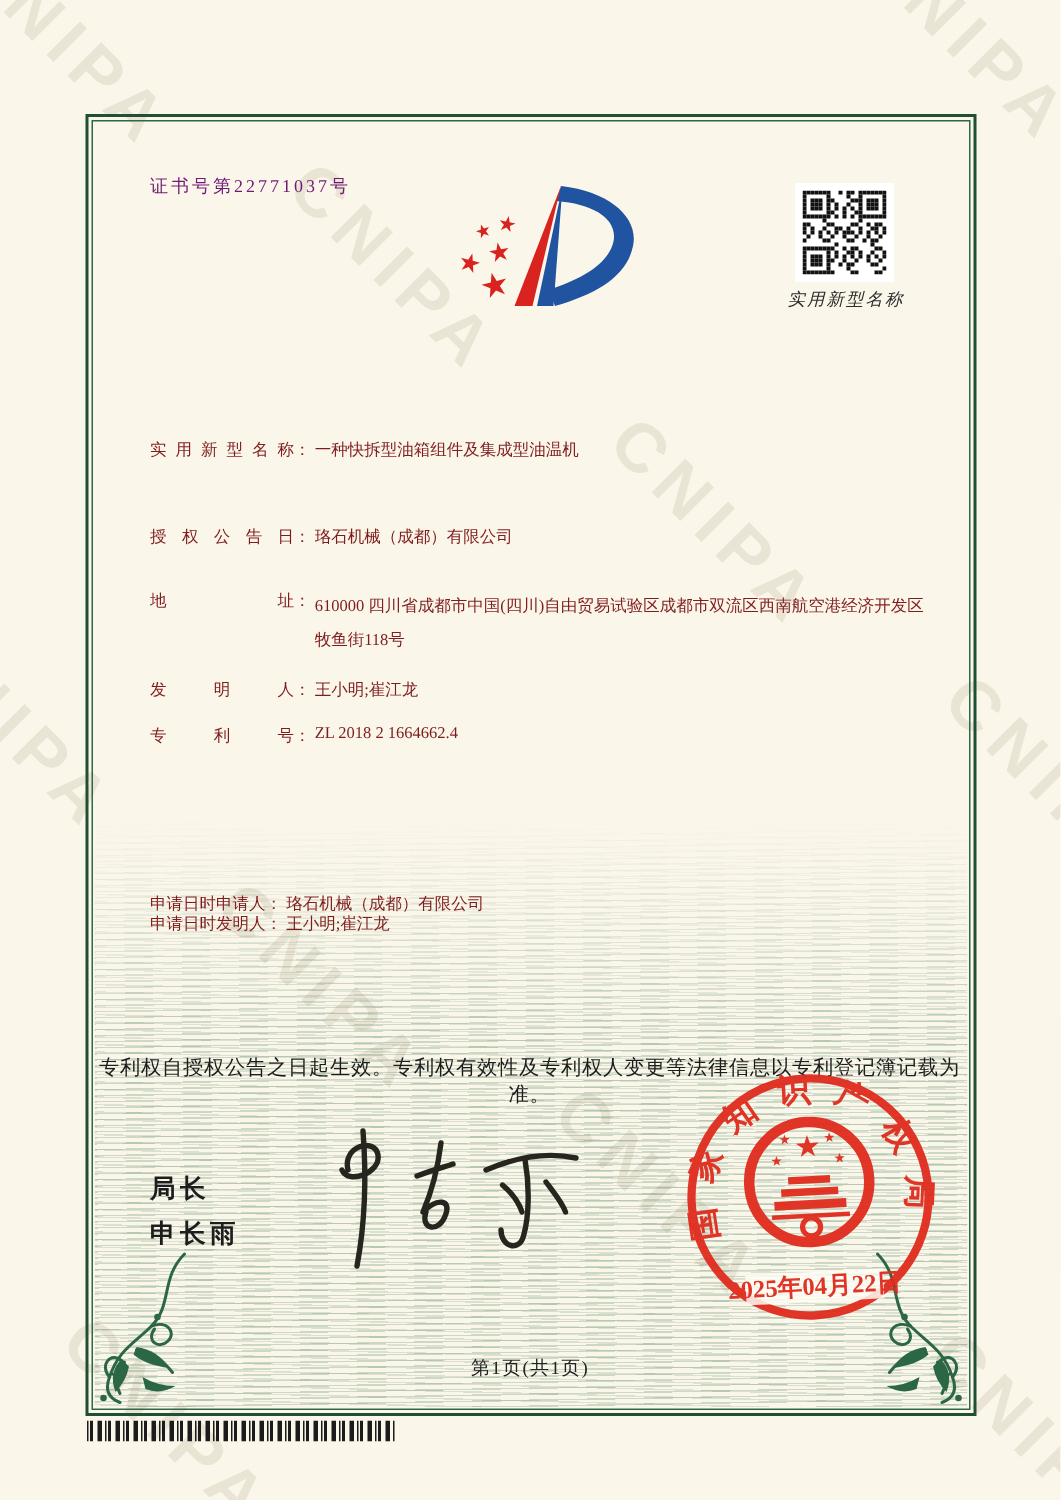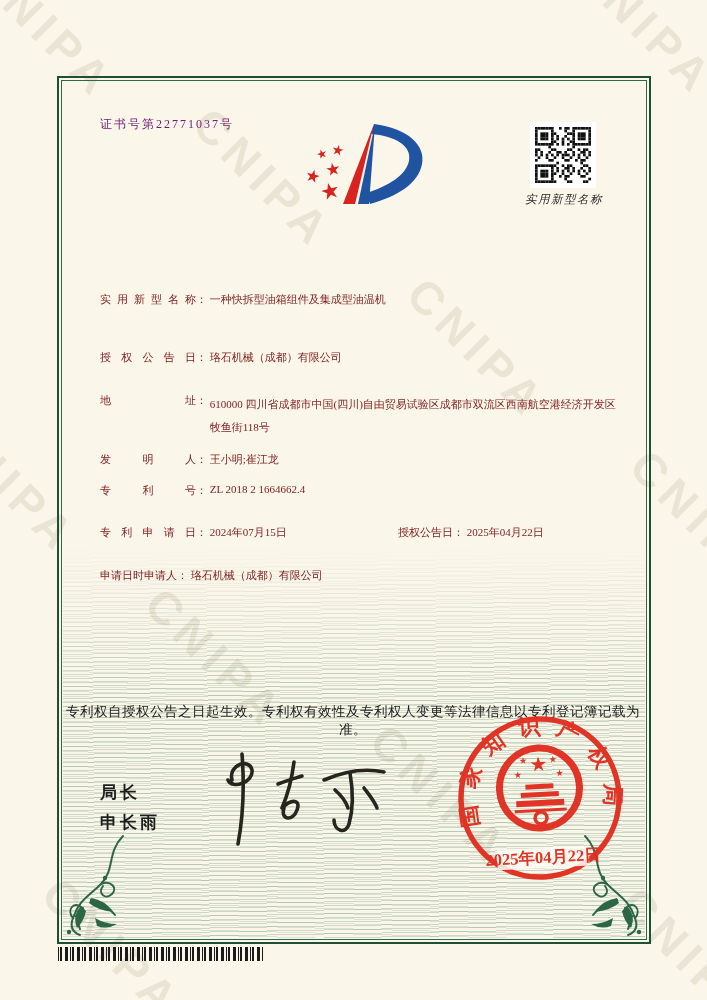--- a/index.html
+++ b/index.html
@@ -346,31 +346,27 @@
     <span class="fvalue wrapval">610000 四川省成都市中国(四川)自由贸易试验区成都市双流区西南航空港经济开发区牧鱼街118号</span>
   </div>
   <div class="abs row" style="top:452px">
     <span class="flabel">发明人</span><span class="colon">：</span>
     <span class="fvalue">王小明;崔江龙</span>
   </div>
   <div class="abs row" style="top:483px">
     <span class="flabel">专利号</span><span class="colon">：</span>
     <span class="fvalue">ZL 2018 2 1664662.4</span>
   </div>
-  <div class="abs row" style="top:525px">
-    <span class="flabel">专利申请日</span><span class="colon">：</span>
-    <span class="fvalue">2024年07月15日</span>
-    <span class="rpair">
-      <span>授权公告日</span><span class="colon">：</span>
-      <span>2025年04月22日</span>
-    </span>
-  </div>
-  <div class="abs row wide" style="top:568px">
+  <div class="abs row wide" style="top:595px">
     <span class="flabel">申请日时申请人</span><span class="colon">：</span>
     <span class="fvalue">珞石机械（成都）有限公司</span>
+  </div>
+  <div class="abs row wide" style="top:608px">
+    <span class="flabel">申请日时发明人</span><span class="colon">：</span>
+    <span class="fvalue">王小明;崔江龙</span>
   </div>
 
   <div class="abs legal" style="top:703px">专利权自授权公告之日起生效。专利权有效性及专利权人变更等法律信息以专利登记簿记载为准。</div>
 
   <div class="abs director" style="top:781px">局长</div>
   <div class="abs director" style="top:811px">申长雨</div>
 
   <svg class="abs sig" viewBox="0 0 208 102">
     <g fill="none" stroke="#26261e" stroke-width="3.6" stroke-linecap="round" stroke-linejoin="round">
       <path d="M34 30 C30 14 52 8 54 20 C56 32 34 40 30 30"></path>
@@ -406,16 +402,17 @@
         <path d="M -19 4 h38 v5 h-38 z"></path>
         <path d="M -24 12 h48 v6 h-48 z"></path>
         <rect x="-26" y="21" width="52" height="3"></rect>
       </g>
       <circle cy="30" r="6" fill="none" stroke="#e02b1d" stroke-width="3.5"></circle>
     </g>
     <rect x="44" y="140" width="92" height="20" fill="#fffdf6" opacity="0.85"></rect>
     <text x="90" y="155" text-anchor="middle" font-size="16.5" font-weight="bold" fill="#e02b1d">2025年04月22日</text>
   </svg>
 
+  <div class="abs footer">第1页(共1页)</div>
 
   <div class="abs barcode"><i style="width:1px;margin-right:1px"></i><i style="width:2px;margin-right:3px"></i><i style="width:3px;margin-right:2px"></i><i style="width:1px;margin-right:1px"></i><i style="width:2px;margin-right:3px"></i><i style="width:3px;margin-right:2px"></i><i style="width:1px;margin-right:1px"></i><i style="width:2px;margin-right:3px"></i><i style="width:3px;margin-right:2px"></i><i style="width:1px;margin-right:1px"></i><i style="width:2px;margin-right:3px"></i><i style="width:3px;margin-right:2px"></i><i style="width:1px;margin-right:1px"></i><i style="width:2px;margin-right:3px"></i><i style="width:3px;margin-right:2px"></i><i style="width:1px;margin-right:1px"></i><i style="width:2px;margin-right:3px"></i><i style="width:3px;margin-right:2px"></i><i style="width:1px;margin-right:1px"></i><i style="width:2px;margin-right:3px"></i><i style="width:3px;margin-right:2px"></i><i style="width:1px;margin-right:1px"></i><i style="width:2px;margin-right:3px"></i><i style="width:3px;margin-right:2px"></i><i style="width:1px;margin-right:1px"></i><i style="width:2px;margin-right:3px"></i><i style="width:3px;margin-right:2px"></i><i style="width:1px;margin-right:1px"></i><i style="width:2px;margin-right:3px"></i><i style="width:3px;margin-right:2px"></i><i style="width:1px;margin-right:1px"></i><i style="width:2px;margin-right:3px"></i><i style="width:3px;margin-right:2px"></i><i style="width:1px;margin-right:1px"></i><i style="width:2px;margin-right:3px"></i><i style="width:3px;margin-right:2px"></i><i style="width:1px;margin-right:1px"></i><i style="width:2px;margin-right:3px"></i><i style="width:3px;margin-right:2px"></i><i style="width:1px;margin-right:1px"></i><i style="width:2px;margin-right:3px"></i><i style="width:3px;margin-right:2px"></i><i style="width:1px;margin-right:1px"></i><i style="width:2px;margin-right:3px"></i><i style="width:3px;margin-right:2px"></i><i style="width:1px;margin-right:1px"></i><i style="width:2px;margin-right:3px"></i><i style="width:3px;margin-right:2px"></i><i style="width:1px;margin-right:1px"></i><i style="width:2px;margin-right:3px"></i><i style="width:3px;margin-right:2px"></i><i style="width:1px;margin-right:1px"></i></div>
 
 </div>
 
 </body></html>

